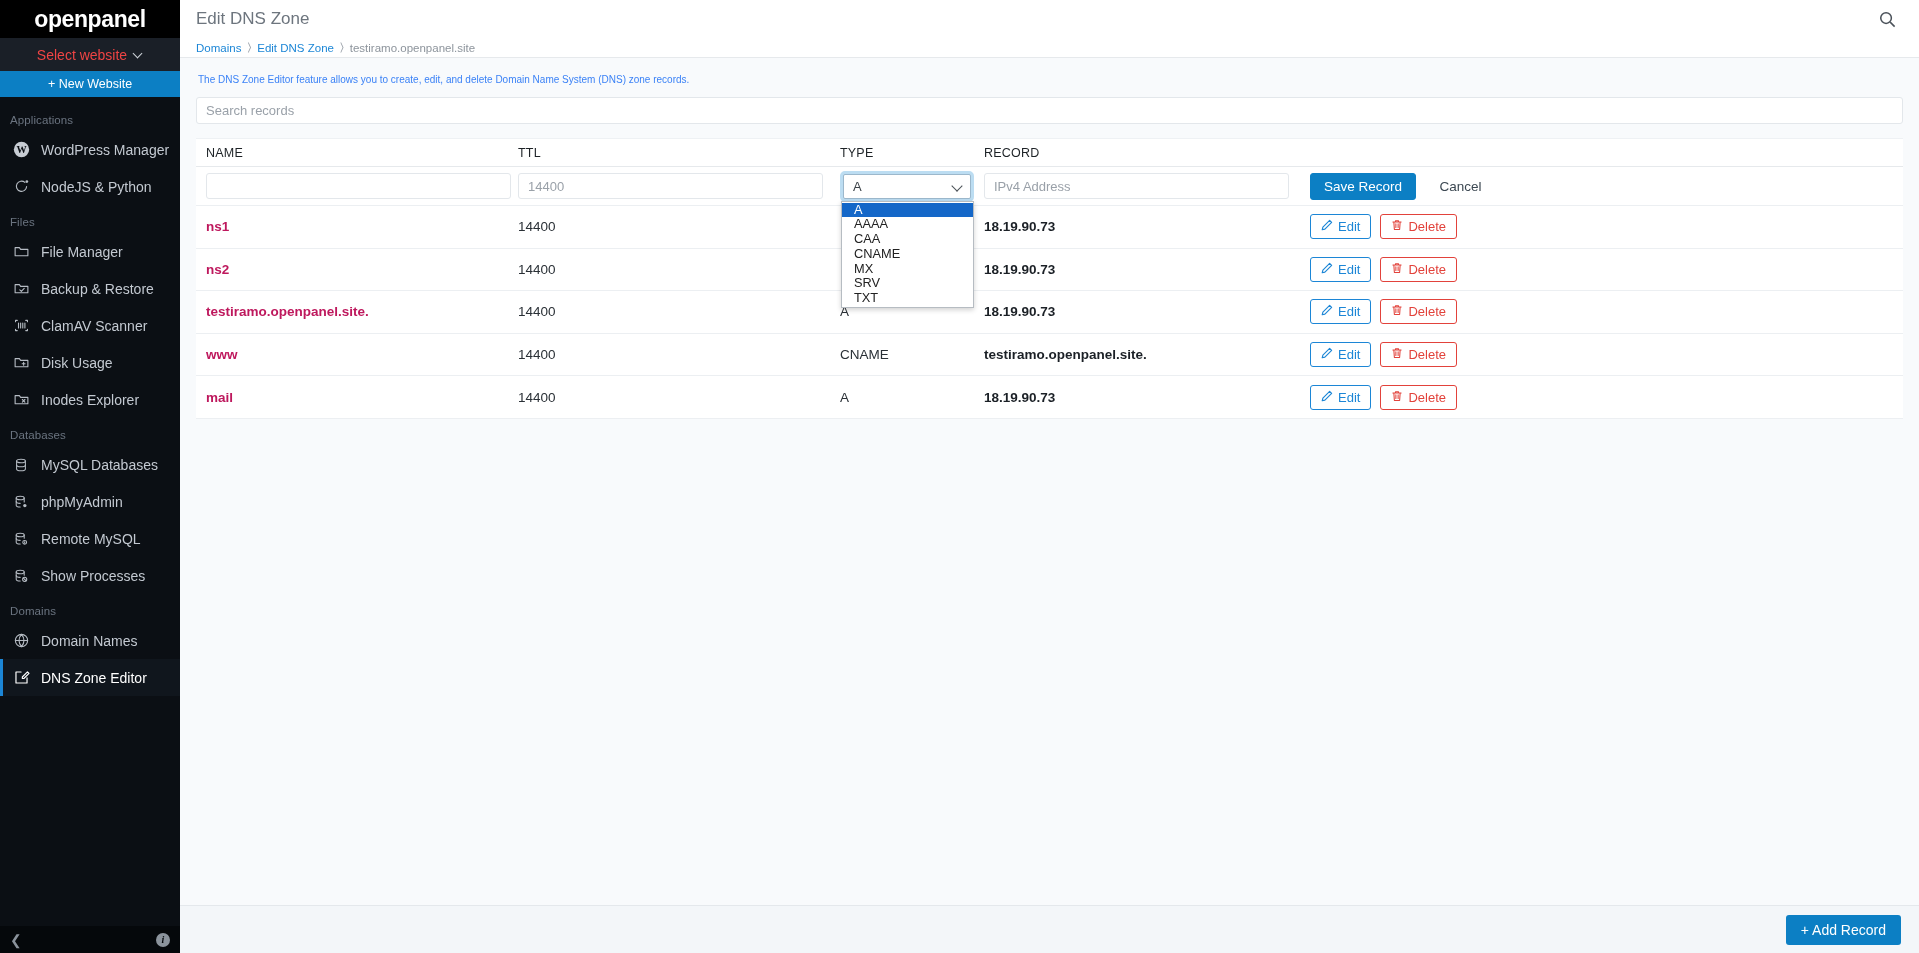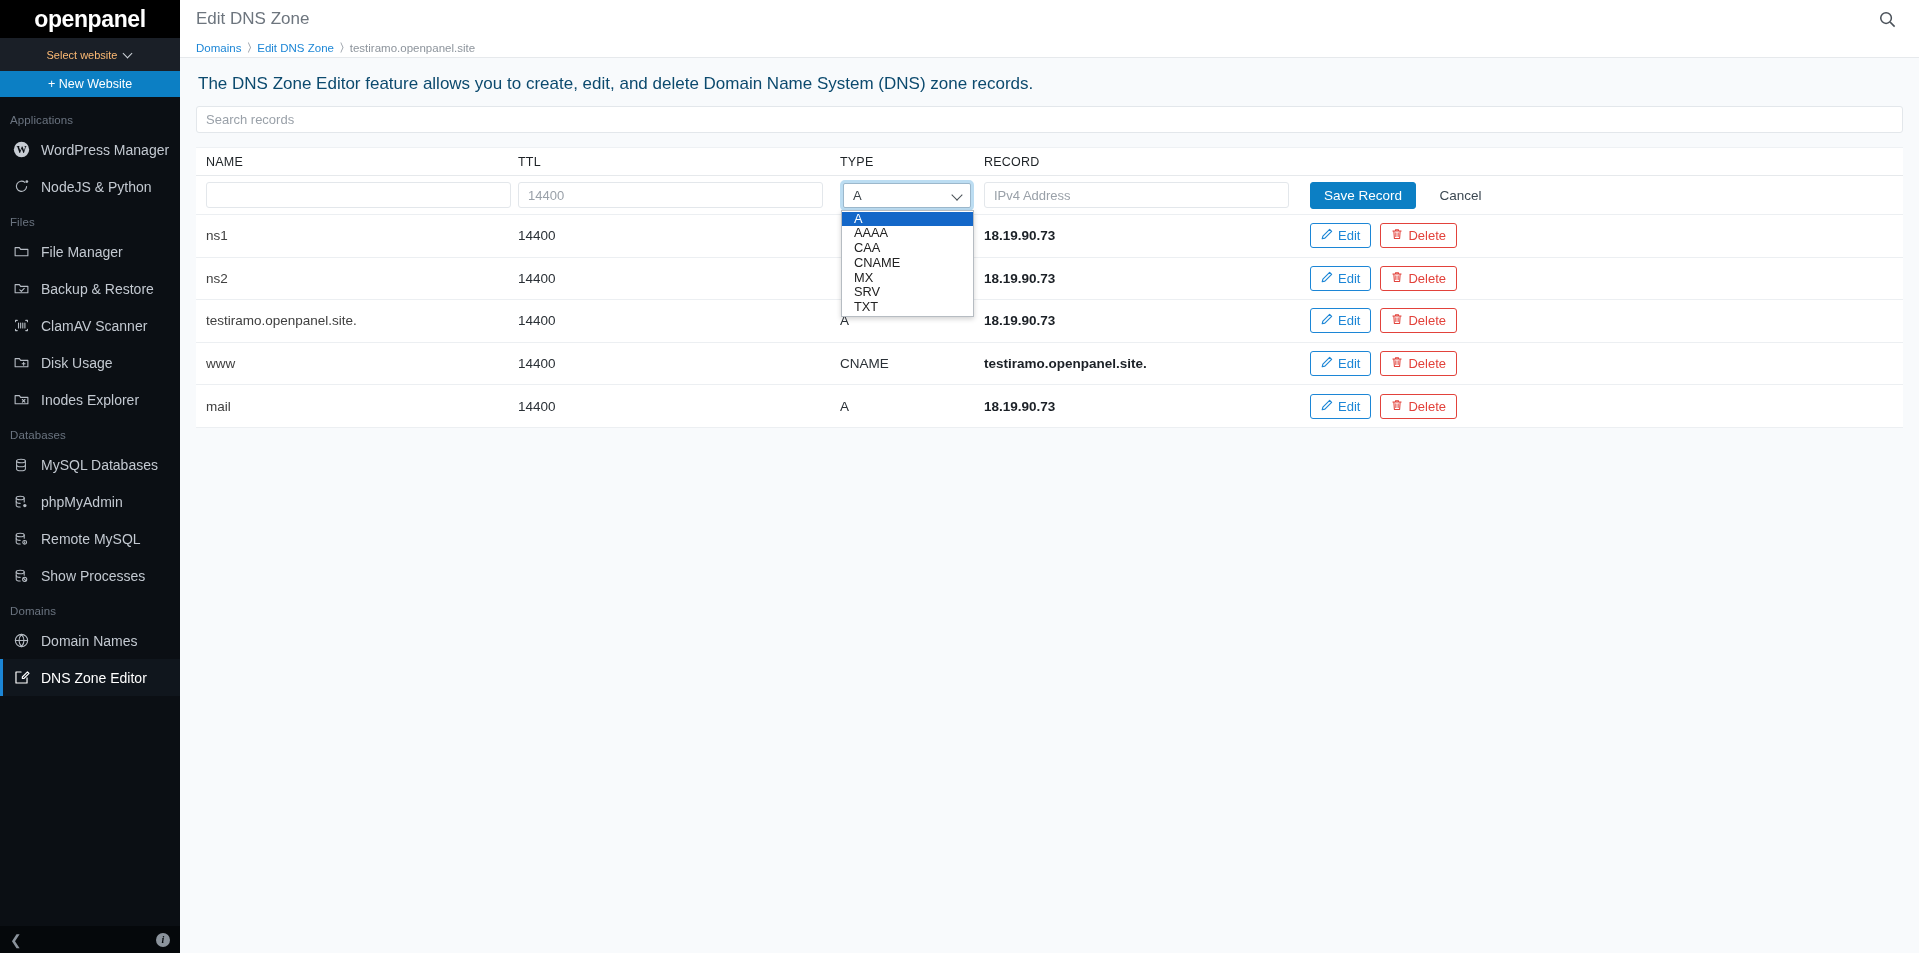--- a/index.html
+++ b/index.html
@@ -21,21 +21,21 @@
   .brand {
     height: 38px; background: #000000;
     display: flex; align-items: center; justify-content: center;
   }
   .brand-text {
     color: #ffffff; font-size: 23px; font-weight: 700; letter-spacing: -0.4px;
   }
   .select-website {
     height: 33px; background: #1a1f27;
     display: flex; align-items: center; justify-content: center;
-    gap: 7px; color: #fdba74; font-size: 11px;
+    gap: 7px; color: #ef4444; font-size: 14px;
   }
   .chev-dn { width: 9px; height: 9px; position: relative; display:inline-block; }
   .chev-dn::before {
     content:""; position:absolute; left:0; top:0;
     width:6px; height:6px; border-right:1.6px solid #cfd4da; border-bottom:1.6px solid #cfd4da;
     transform: rotate(45deg);
   }
   .new-website {
     height: 26px; background: #0c7fc4;
     display: flex; align-items: center; justify-content: center;
@@ -96,21 +96,21 @@
   .crumbbar {
     height: 20px; background: #ffffff; padding-left: 16px;
     display: flex; align-items: center; gap: 6px; font-size: 11.5px;
     border-bottom: 1px solid #e6e9ec;
   }
   .crumb-link { color: #1c86d6; text-decoration: none; cursor:pointer; }
   .crumb-sep { color: #9aa1a9; }
   .crumb-cur { color: #8d949c; }
 
   .content { flex: 1; padding: 0 16px; position: relative; }
-  .intro { color: #0c4a6e; font-size: 17px; padding: 16px 0 12px 2px; }
+  .intro { color: #3b82f6; font-size: 10px; padding: 16px 0 12px 2px; }
 
   .search-records {
     width: 1707px; height: 27px; background: #fff;
     border: 1px solid #e3e7eb; border-radius: 3px;
     padding: 0 9px; font-size: 13px; color: #2d3339;
     font-family: "Liberation Sans", sans-serif;
     display: block;
   }
   .search-records::placeholder { color: #9aa1a9; }
 
@@ -171,21 +171,21 @@
     background: #0c7fc4; color: #fff; border: 1px solid #0c7fc4; border-radius: 3px;
     height: 27px; padding: 0 13px; font-size: 13.5px; cursor: pointer;
     font-family: "Liberation Sans", sans-serif;
   }
   .btn-cancel {
     background: transparent; border: none; color: #3c4852; font-size: 13.5px;
     cursor: pointer; margin-left: 19px; font-family: "Liberation Sans", sans-serif;
   }
 
   .drow { height: 42.6px; background: #fff; border-bottom: 1px solid #eceff2; font-size: 13.5px; color: #2a3036; }
-  .drow .nm { font-weight: 400; color: #404040; }
+  .drow .nm { font-weight: 700; color: #be185d; }
   .drow .rc { font-weight: 700; color: #1b2026; }
   .btn-edit, .btn-del {
     height: 25px; border-radius: 3px; background: #fff; font-size: 13px;
     display: inline-flex; align-items: center; gap: 5px; padding: 0 10px;
     cursor: pointer; font-family: "Liberation Sans", sans-serif;
   }
   .btn-edit { border: 1px solid #1c86d6; color: #1c86d6; }
   .btn-del  { border: 1px solid #e2423b; color: #e2423b; margin-left: 9px; }
 
   .bottombar {
@@ -518,14 +518,17 @@
                       <path d="M2.5 4h11M6 4V2.4h4V4M3.8 4l.7 10h7l.7-10"></path>
                       <path d="M6.5 6.4v5M9.5 6.4v5"></path>
                     </svg></span>
                   <span>Delete</span>
                 </span></div>
             </div>
           </div>
       </div>
     </div>
 
+    <div class="bottombar">
+      <button class="btn-add">+ Add Record</button>
+    </div>
   </div>
 </div>
 
 </body></html>

